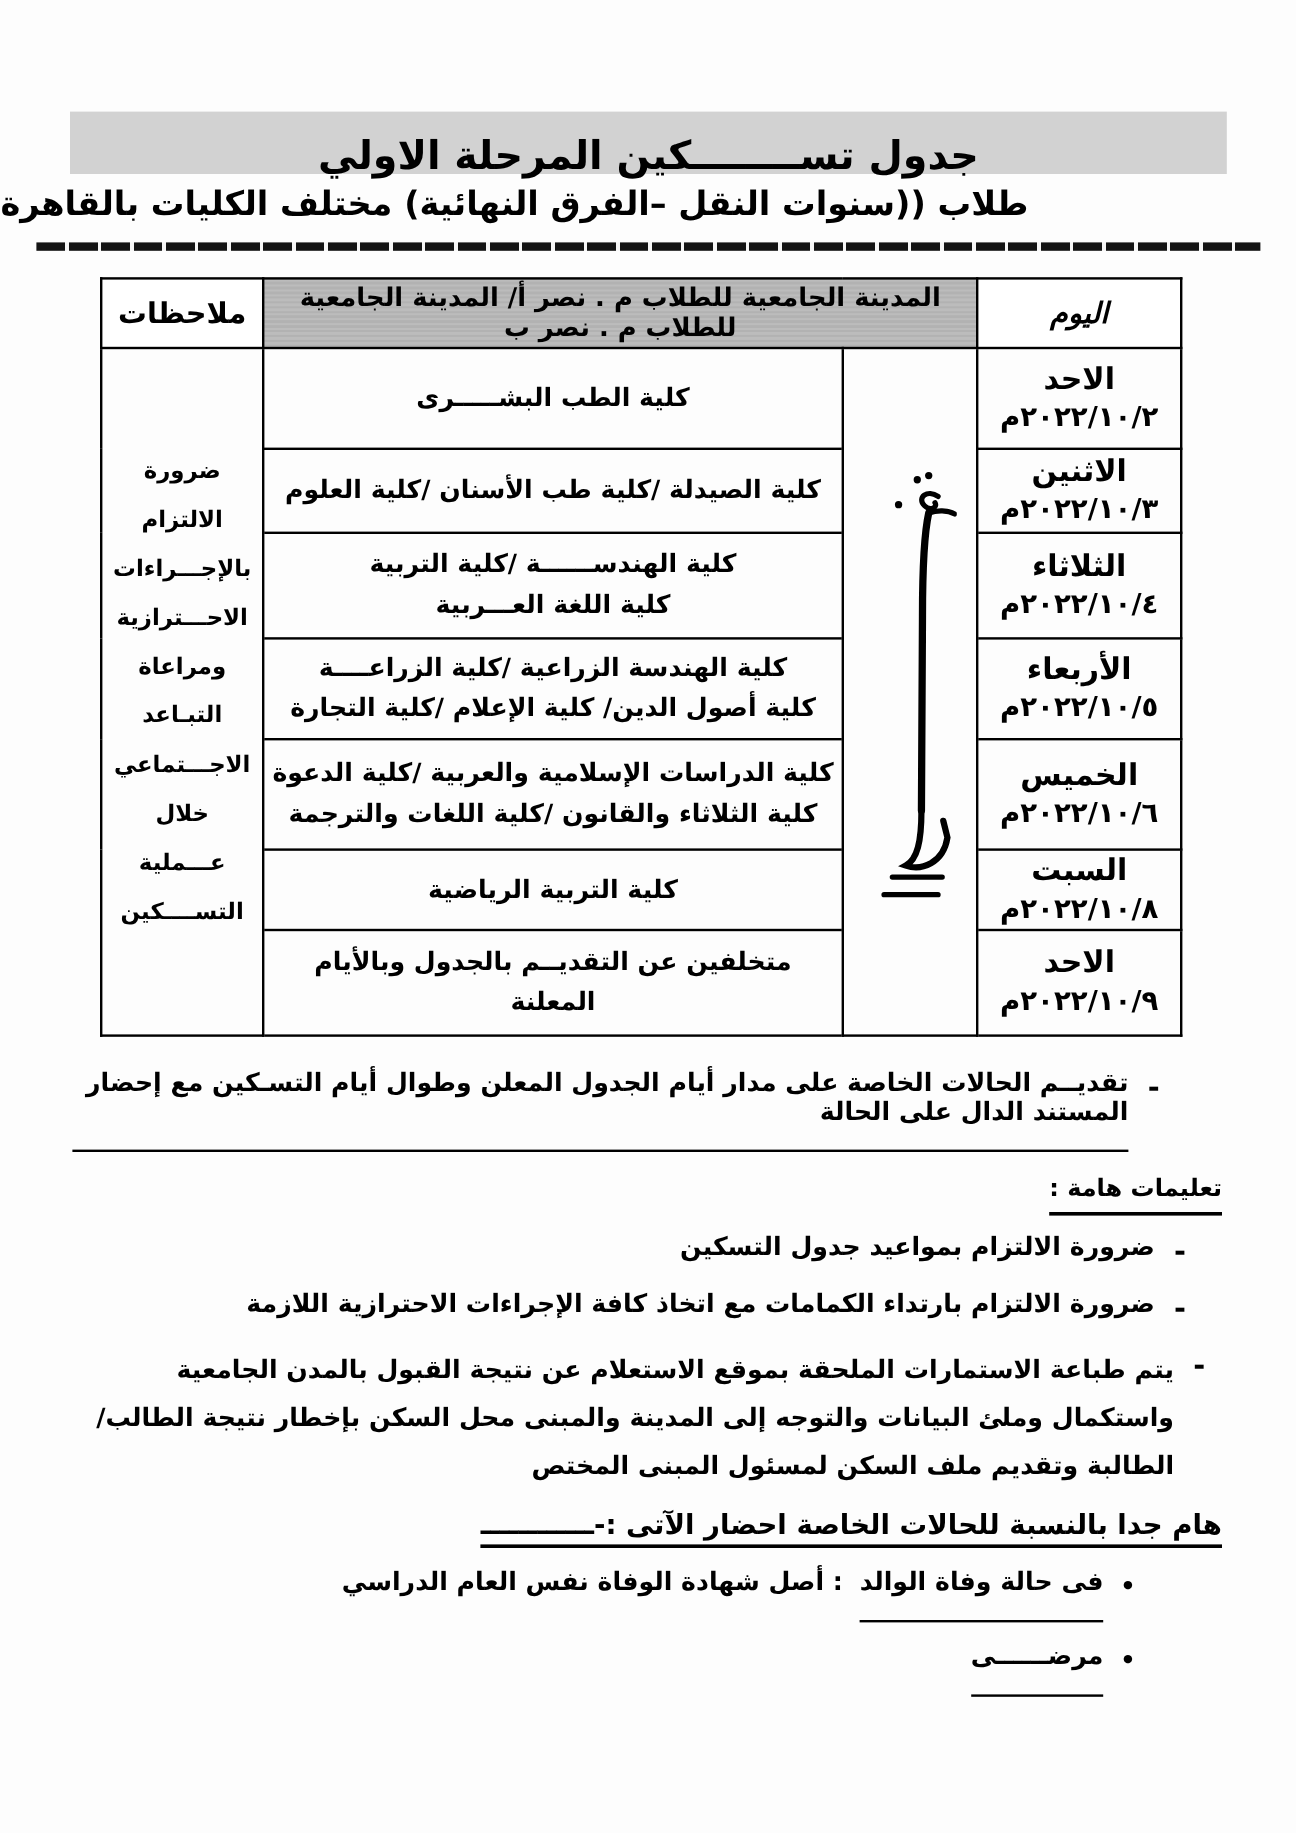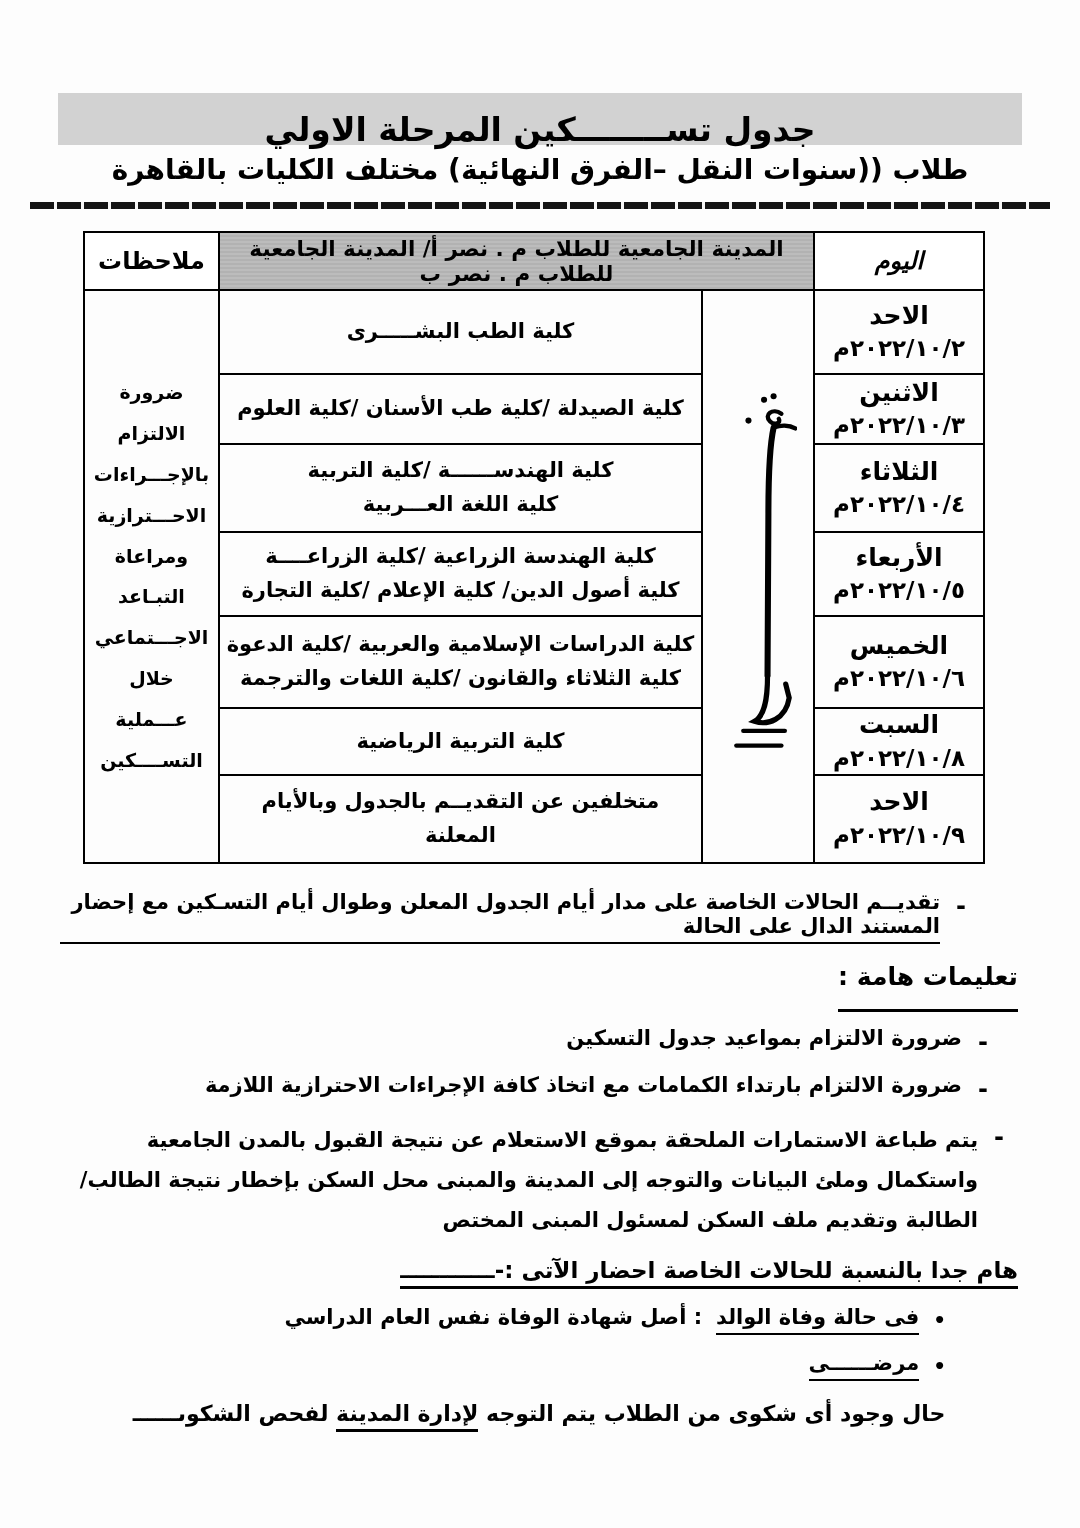--- a/index.html
+++ b/index.html
@@ -5,21 +5,21 @@
   * { margin:0; padding:0; box-sizing:border-box; }
   html,body { background:#ffffff; }
   body { font-family:"DejaVu Sans", sans-serif; font-weight:bold; color:#000; }
   .page { position:relative; width:1080px; height:1528px; background:#fdfdfd; margin:0 auto;
           direction:rtl; overflow:hidden; }
 
   
   .banner { margin:93px 58px 0 58px; height:52px; background:#d2d2d2;
             display:flex; align-items:center; justify-content:center; }
   .title-1 { font-size:33px; letter-spacing:0px;margin-top:20px; }
-  .subtitle { text-align:center; font-size:28px; margin-top:8px; }
+  .subtitle { text-align:left; font-size:28px; margin-top:8px; }
   .rule { margin:16px 30px 0 30px; height:7px;
           background:repeating-linear-gradient(90deg,#141414 0 24px,#f6f6f6 24px 27px); }
 
   
   table.sched { table-layout:fixed; border-collapse:collapse; width:900px;
                 margin:22px 95px 0 85px; }
   table.sched td { border:2.5px solid #000; vertical-align:middle; text-align:center; }
   .col-day   { width:170px; }
   .col-mid   { width:112px; }
   .col-fac   { width:483px; }
@@ -31,24 +31,24 @@
   td.day-cell .dayname { font-size:25px; line-height:1.3; }
   td.day-cell .date    { font-size:23px; line-height:1.4; }
   td.fac-cell { font-size:21px; line-height:1.6; padding:4px 6px; }
   td.mid-cell { vertical-align:middle; }
   td.notes-cell { font-size:19px; line-height:2.15; padding:4px 6px; }
 
   
   .foot { margin:26px 62px 0 60px; font-size:21px; }
   .f-line { display:flex; align-items:flex-start; gap:16px; margin-top:14px; }
   .marker { flex:0 0 auto; font-size:24px; line-height:1.4; }
-  .u  { border-bottom:2.5px solid #000; padding-bottom:4px; }
+  .u  { border-bottom:2.5px solid #000; padding-bottom:20px; }
   .f-special { padding-right:52px; }
-  .f-head { margin-top:18px; font-size:25px; width:fit-content;
-            border-bottom:3px solid #000; padding-bottom:18px; }
+  .f-head { margin-top:18px; font-size:20px; width:fit-content;
+            border-bottom:3px solid #000; padding-bottom:8px; }
   .f-item3 { line-height:1.9; }
   .f-important { margin-top:16px; display:flex; justify-content:flex-start; }
   .f-important .wrap { display:inline-flex; align-items:baseline;
                        border-bottom:3px solid #000; padding-bottom:3px; font-size:23px; }
   .tat { white-space:nowrap; }
   .f-bullet { display:flex; align-items:flex-start; gap:14px; margin-top:16px; padding-right:72px; }
   .f-bullet .b { font-size:20px; line-height:1.5; }
   .f-complaint { margin-top:20px; text-align:center; font-size:22px; }
   .f-complaint .em { border-bottom:3px solid #000; padding-bottom:3px; }
 </style>
@@ -205,18 +205,15 @@
       <span class="b">•</span>
       <span class="u">فى حالة وفاة الوالد</span>
       <span>:   أصل شهادة الوفاة نفس العام الدراسي</span>
     </div>
 
     <div class="f-bullet">
       <span class="b">•</span>
       <span class="u">مرضــــــى</span>
     </div>
 
-    <div class="f-complaint">
-      <span>حال وجود أى شكوى من الطلاب يتم التوجه </span><span class="em">لإدارة المدينة</span><span> لفحص الشكوى</span><span class="tat">ــــــ</span>
-    </div>
 
   </div>
 </div>
 
 </body></html>

